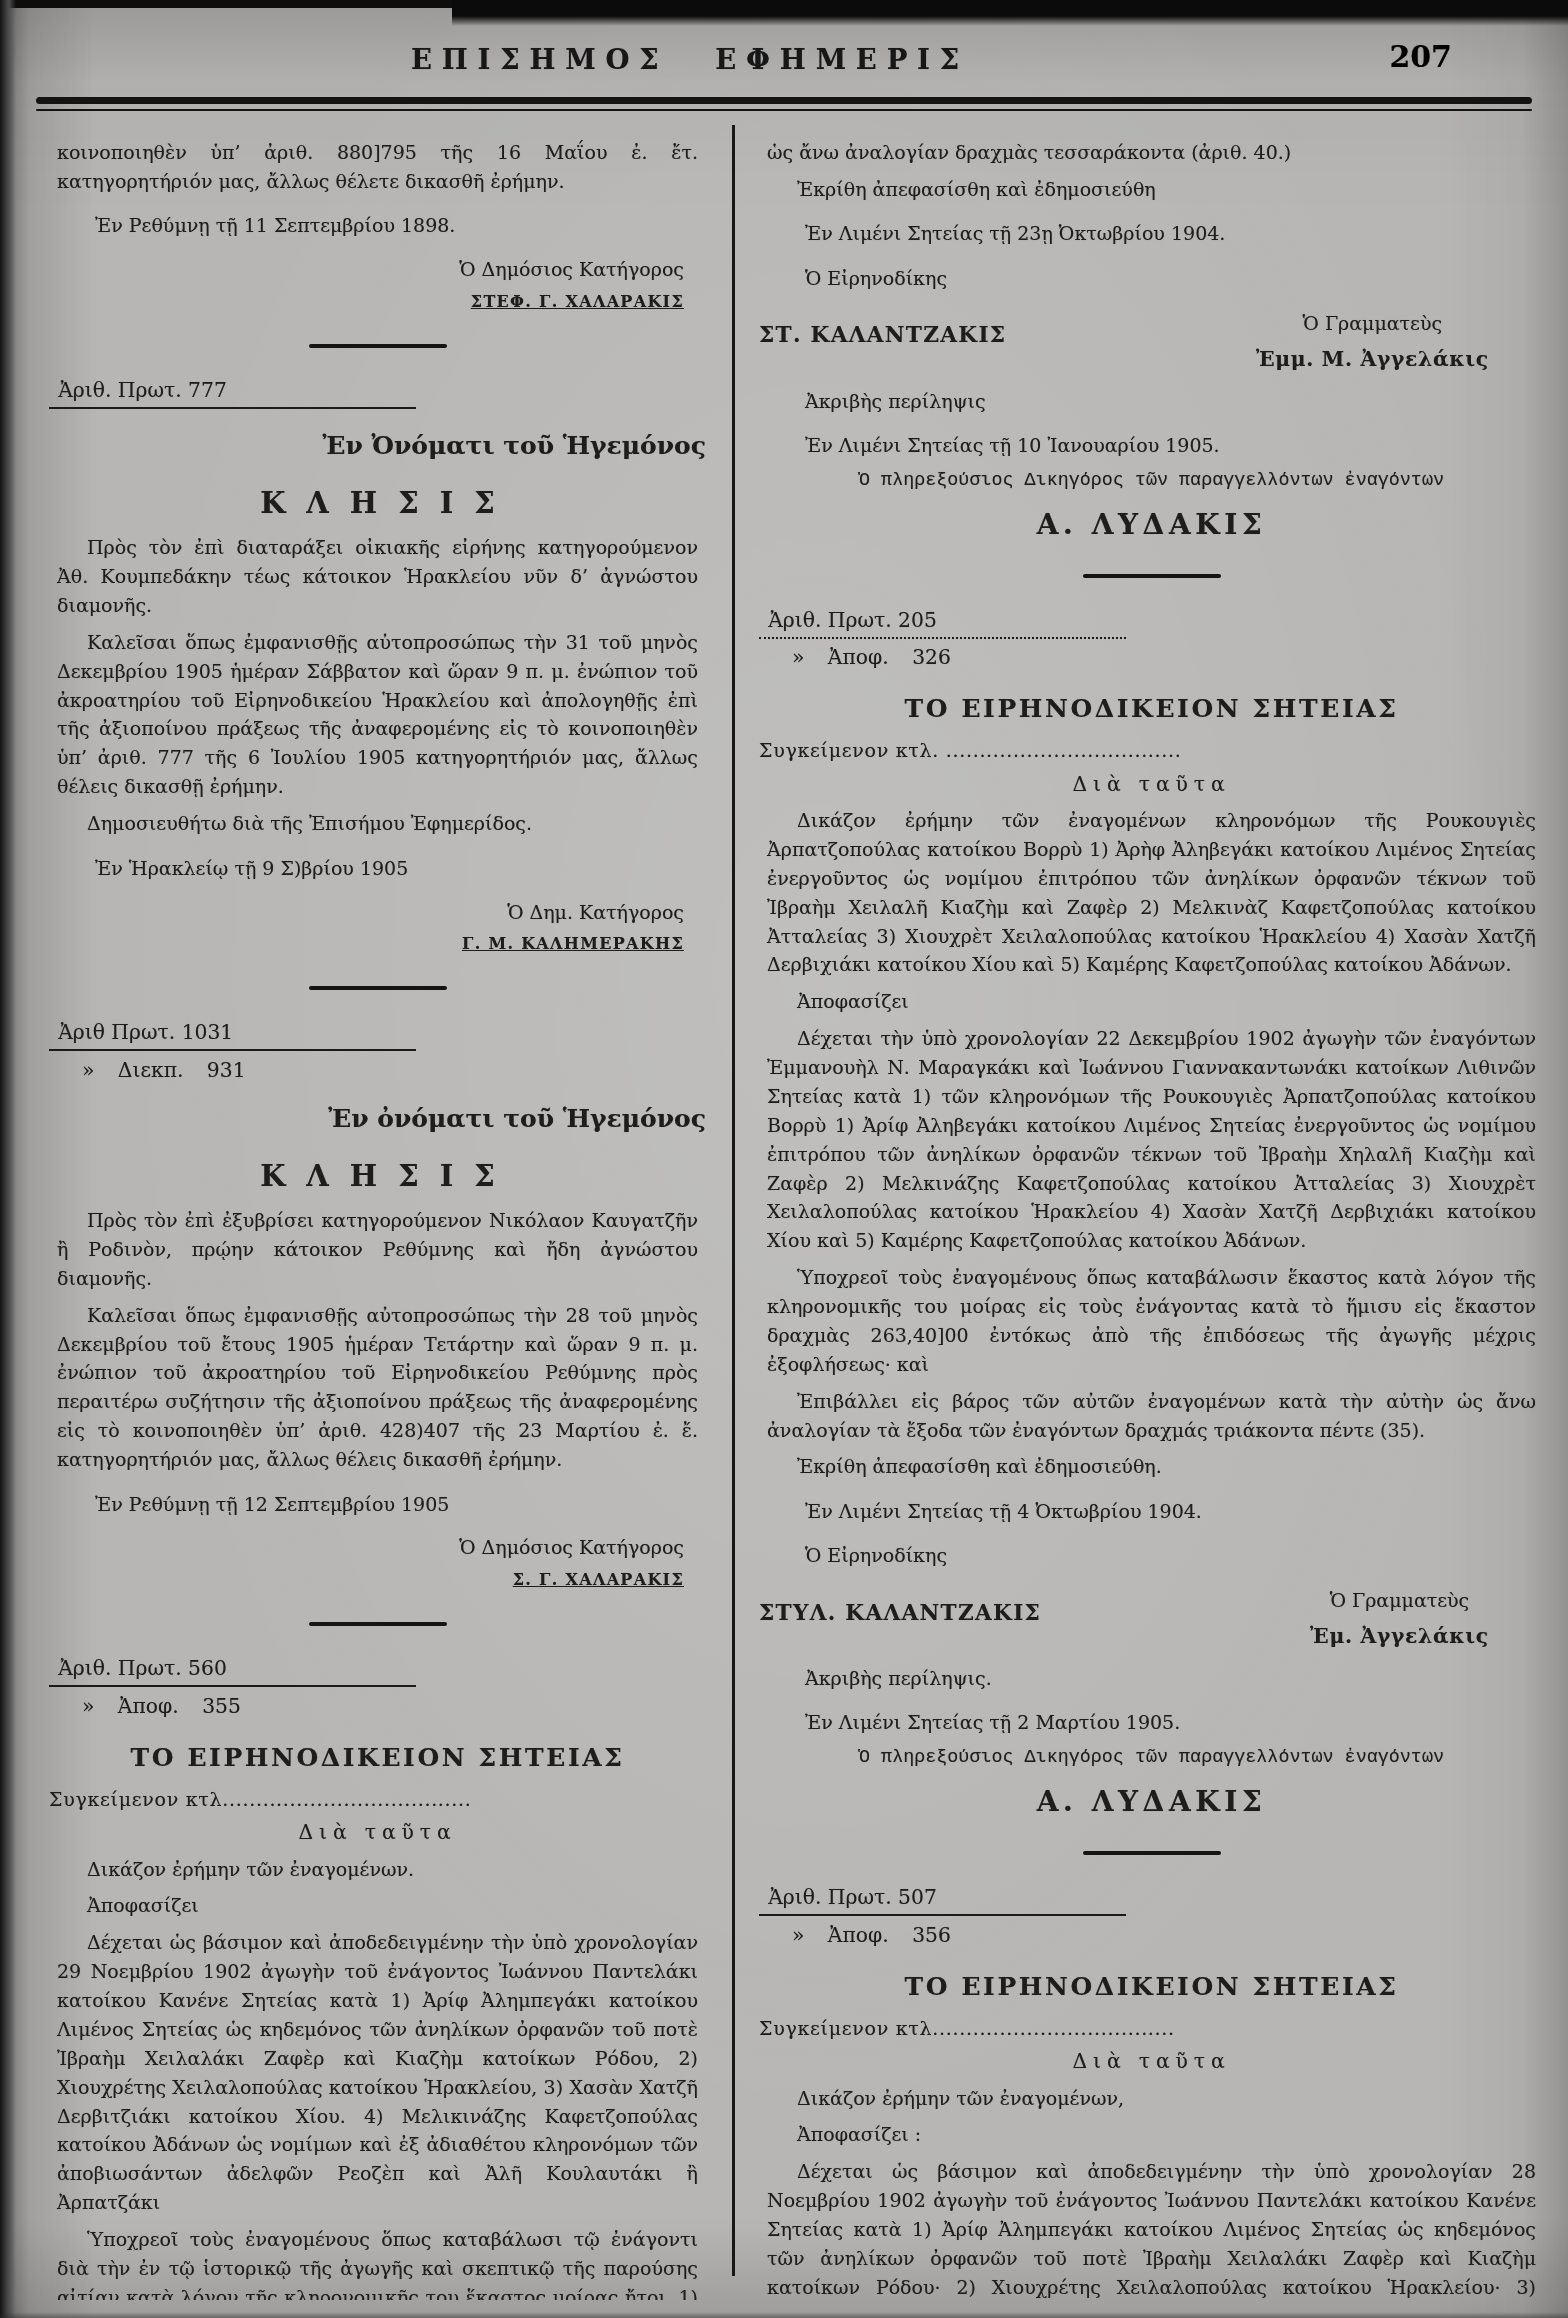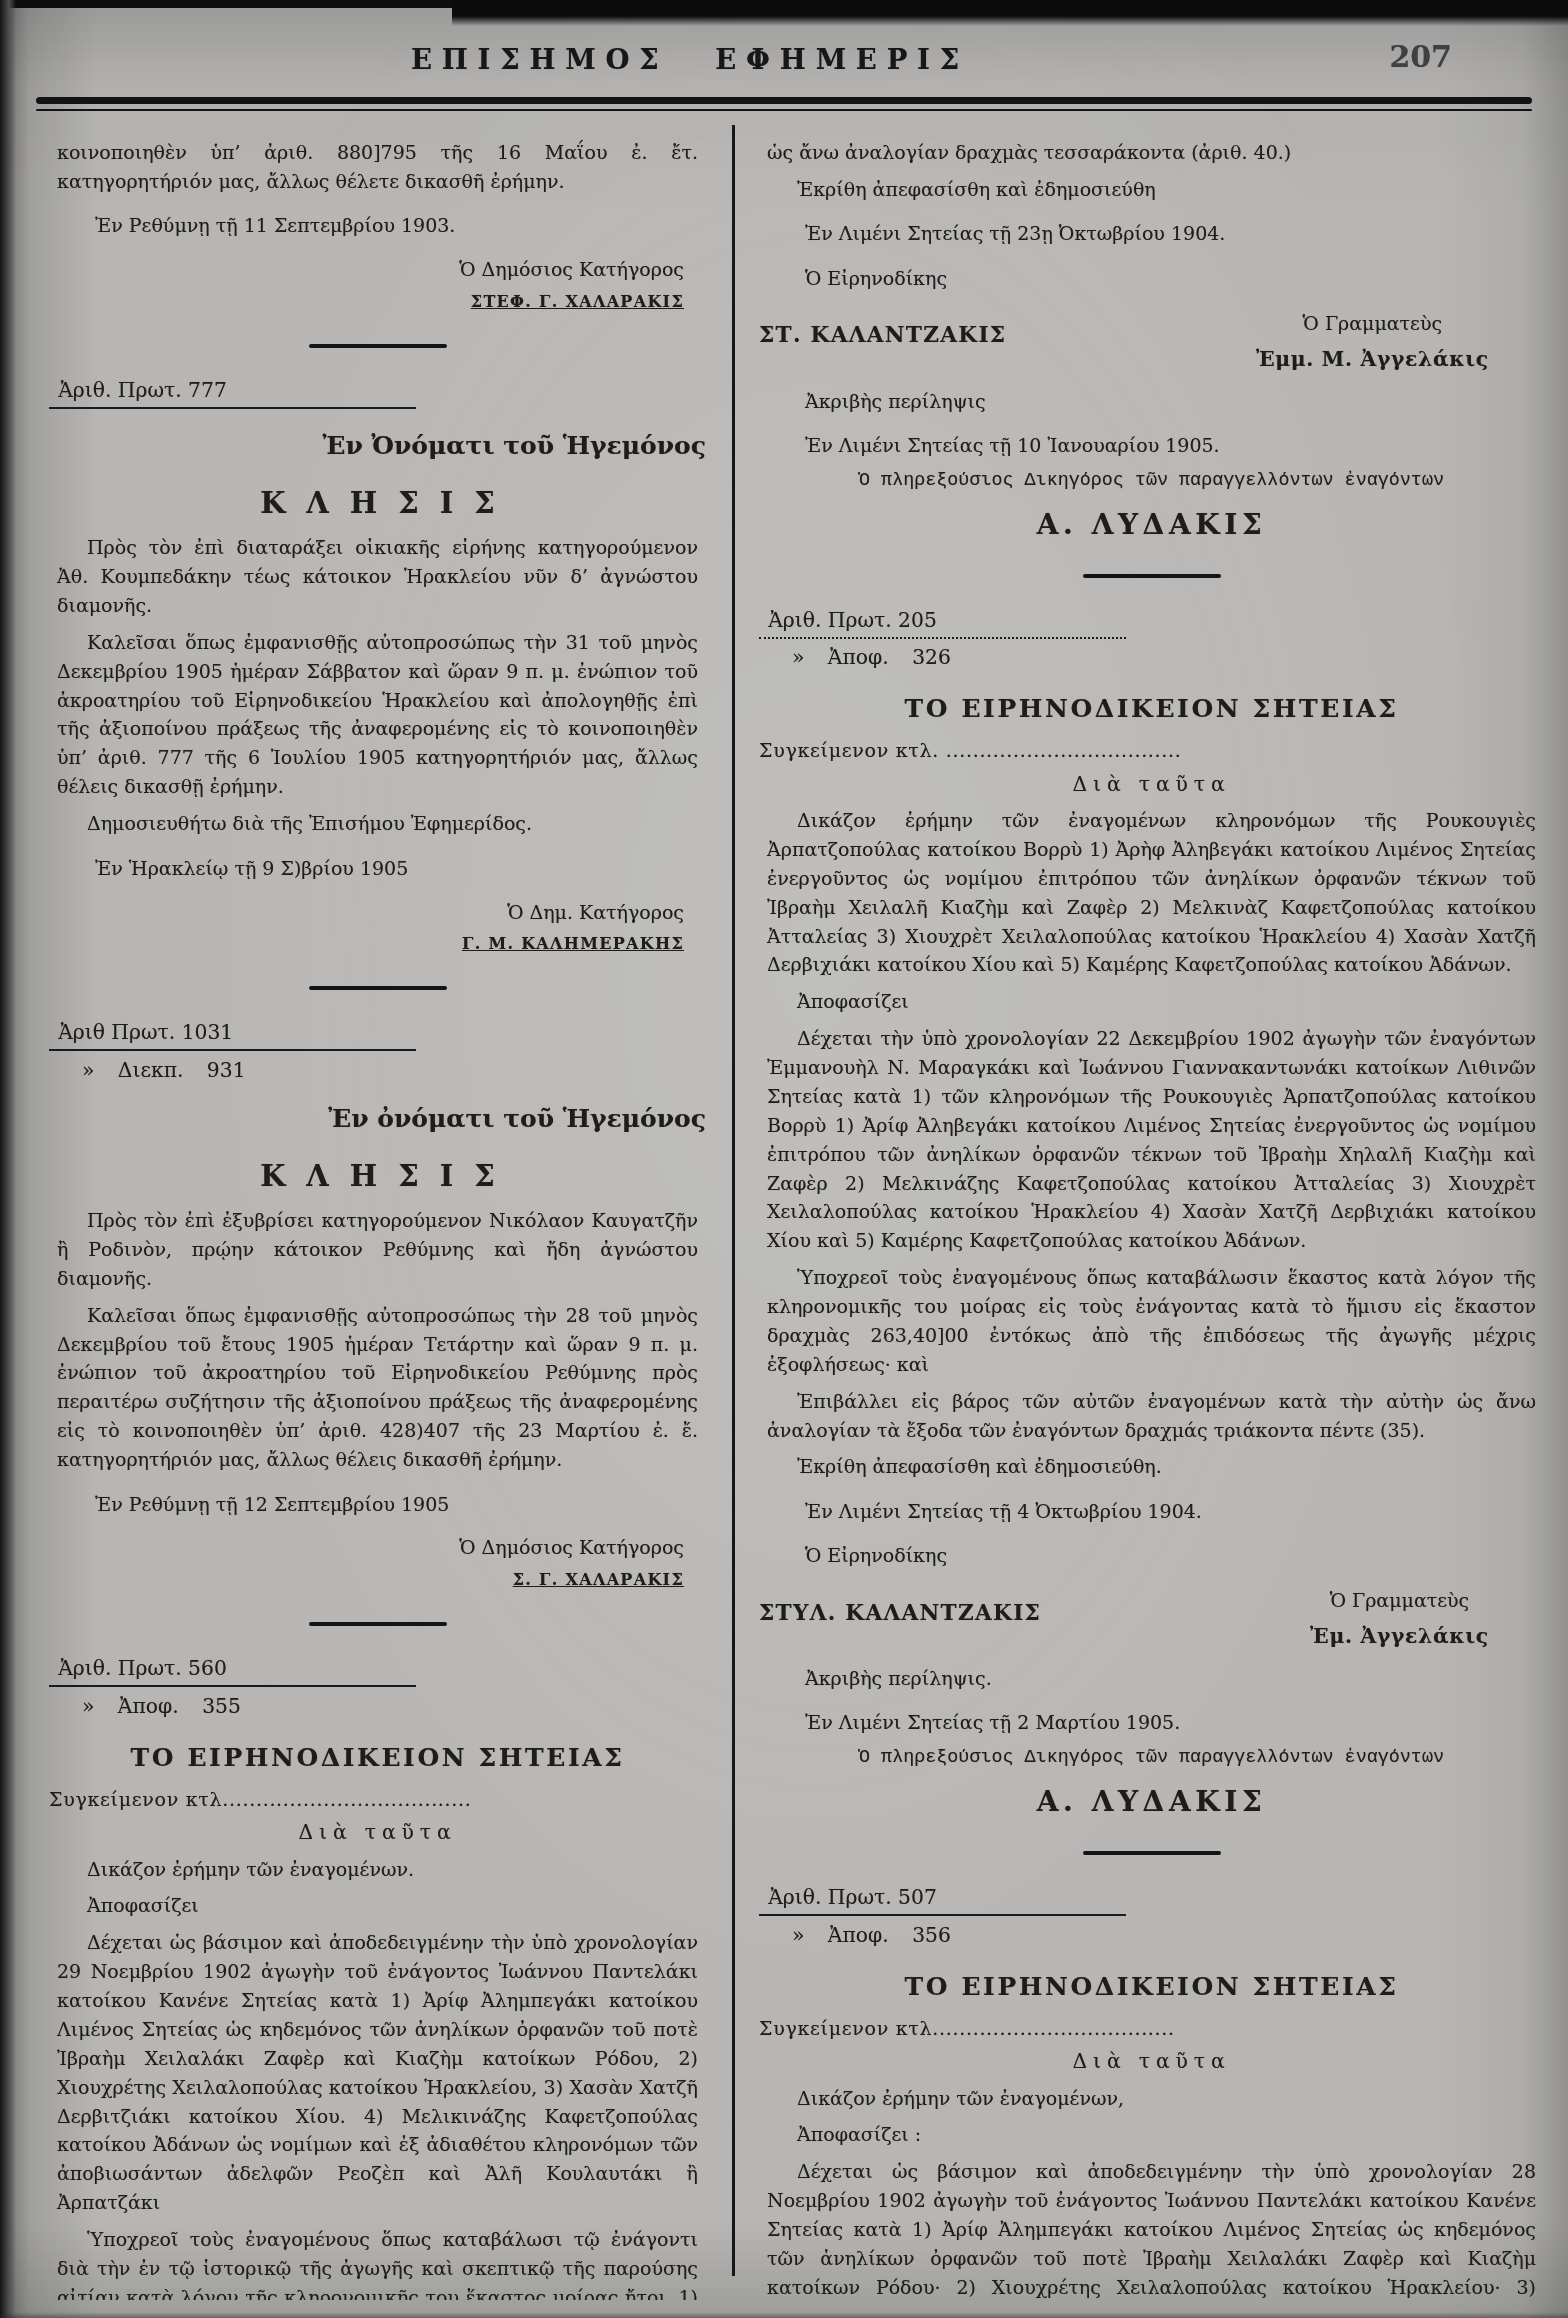--- a/index.html
+++ b/index.html
@@ -19,21 +19,21 @@
   .edge-top{position:absolute;top:0;left:0;width:100%;height:7.9px;background:#0d0d0d;}
   .edge-top-right{position:absolute;top:0;left:452px;right:0;height:26px;
     background:linear-gradient(180deg,#0b0b0b 62%, rgba(11,11,11,0));}
   .edge-left{position:absolute;top:0;left:0;width:15.7px;height:100%;
     background:linear-gradient(90deg,#131313, #4e4e4e 55%, rgba(80,80,80,0));}
   .edge-bottom{position:absolute;bottom:0;left:0;width:100%;height:6.6px;
     background:linear-gradient(0deg, rgba(40,40,40,0.55), rgba(40,40,40,0));}
   
   .masthead-title{position:absolute;top:43px;left:411px;font-size:27.5px;font-weight:bold;
     letter-spacing:9.8px;word-spacing:27.5px;color:#171717;}
-  .page-number{position:absolute;top:39px;right:117px;font-size:30px;font-weight:bold;color:#404040;}
+  .page-number{position:absolute;top:39px;right:117px;font-size:30px;font-weight:bold;color:#000000;}
   .double-rule{position:absolute;top:97px;left:36px;width:1496px;}
   .double-rule .thick{height:6.6px;background:#131313;border-radius:3.9px;}
   .double-rule .thin{height:2.6px;background:#131313;margin-top:5.2px;border-radius:2px;}
   
   .col{position:absolute;top:130px;height:2170px;overflow:hidden;}
   .col-left{left:49px;width:657px;}
   .col-right{left:759px;width:785px;}
   .col-divider{position:absolute;left:732px;top:125px;height:2151px;width:2.6px;background:#171717;}
   
   p{margin:8px;}
@@ -72,21 +72,21 @@
 
 <div class="masthead-title txt">ΕΠΙΣΗΜΟΣ ΕΦΗΜΕΡΙΣ</div>
 <div class="page-number txt">207</div>
 <div class="double-rule">
   <div class="thick"></div>
   <div class="thin"></div>
 </div>
 
 <div class="col col-left txt" id="col-left">
     <p class="body-p noindent">κοινοποιηθὲν ὑπ’ ἀριθ. 880]795 τῆς 16 Μαΐου ἐ. ἔτ. κατηγορητήριόν μας, ἄλλως θέλετε δικασθῆ ἐρήμην.</p>
-    <p class="line-p">Ἐν Ρεθύμνῃ τῇ 11 Σεπτεμβρίου 1903.</p>
+    <p class="line-p">Ἐν Ρεθύμνῃ τῇ 11 Σεπτεμβρίου 1898.</p>
     <div class="sig">
       <div class="role">Ὁ Δημόσιος Κατήγορος</div>
       <div class="name">ΣΤΕΦ. Γ. ΧΑΛΑΡΑΚΙΣ</div>
     </div>
     <div class="divider"></div>
     <div class="ref">
       <div class="line1">Ἀριθ. Πρωτ. 777</div>
       <div class="rule"></div>
     </div>
     <p class="title-p">Ἐν Ὀνόματι τοῦ Ἡγεμόνος</p>

